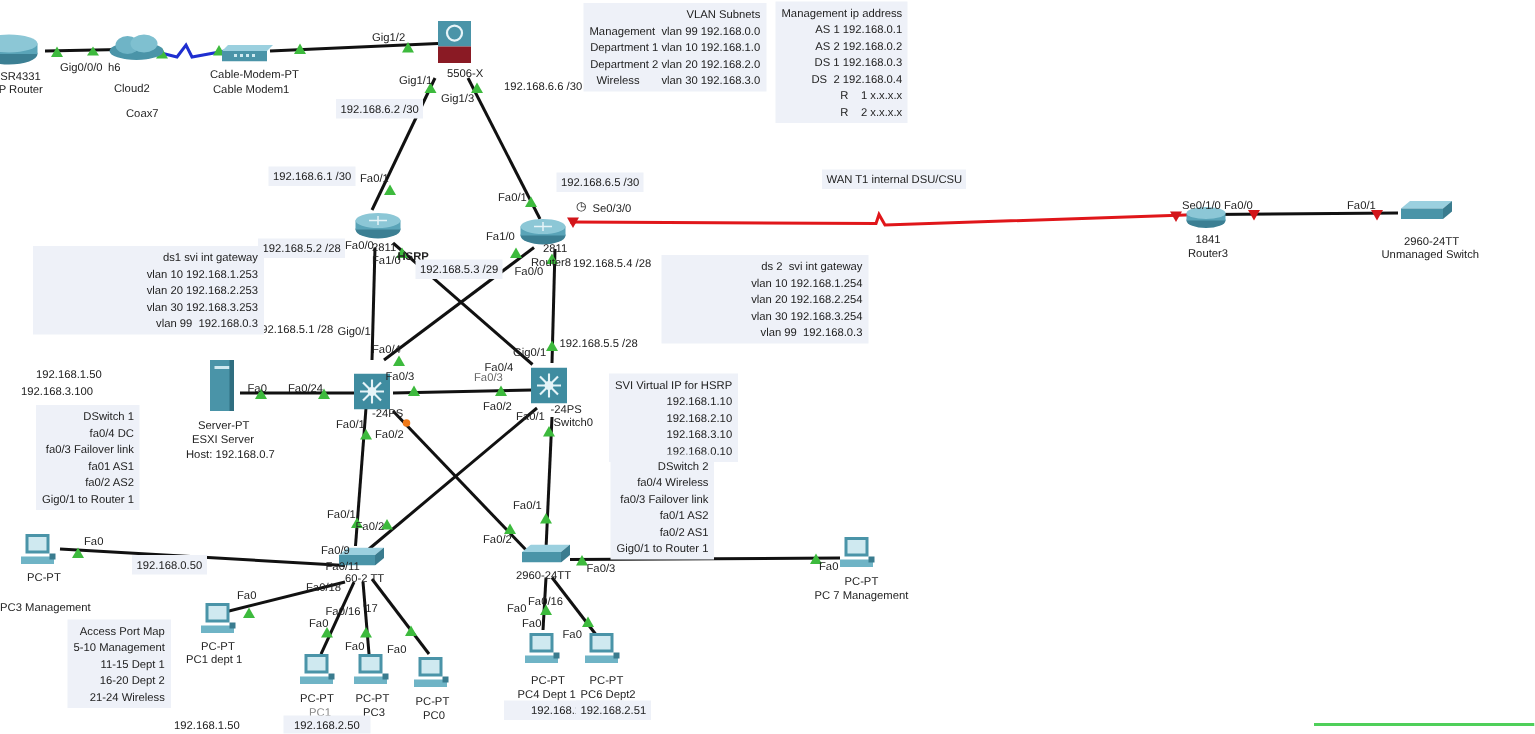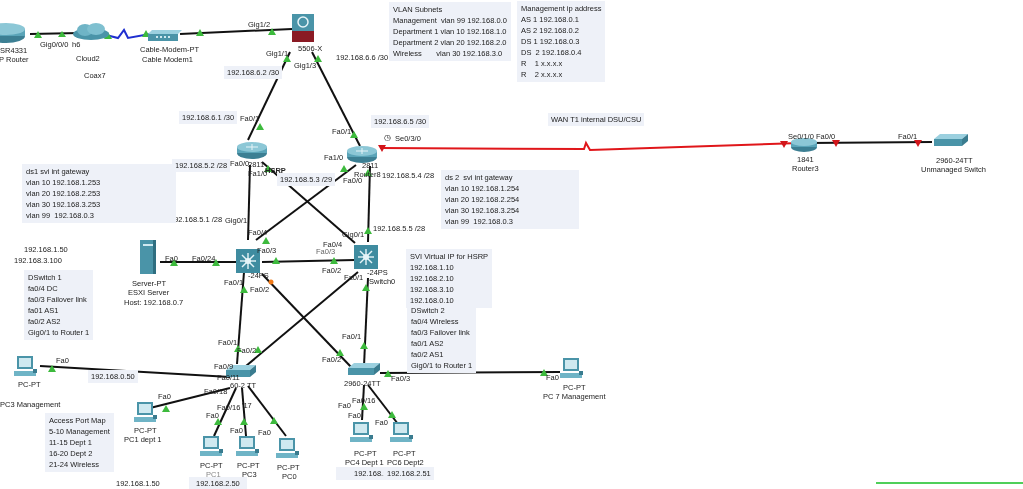--- a/index.html
+++ b/index.html
@@ -1,20 +1,20 @@
 <!DOCTYPE html>
 <html><head>
 <meta charset="utf-8">
 <style>
   html, body { margin:0; padding:0; background:#ffffff; }
   body { width:1023px; height:489px; position:relative; overflow:hidden;
          font-family:"Liberation Sans", sans-serif; font-size:7.5px; color:#1a1a1a; }
   #canvas { position:absolute; left:0; top:0; width:1023px; height:489px; }
   .lbl { position:absolute; white-space:nowrap; line-height:9px; font-size:7.5px; color:#222; }
-  .note { position:absolute; background:#eef1f8; padding:2px 4px; line-height:11px; font-size:7.5px; color:#222; white-space:nowrap; }
+  .note { position:absolute; background:#eef1f8; padding:2px 4px; line-height:11px; font-size:7.5px; color:#222; white-space:nowrap;text-align:right; }
   .note div { white-space:pre; }
   .dev { position:absolute; }
   .devname { position:absolute; text-align:center; white-space:nowrap; font-size:7.5px; line-height:9px; color:#222; }
 </style>
 </head>
 <body>
 
 <svg id="canvas" viewBox="0 0 1023 489">
   <g stroke="#111" stroke-width="2" fill="none">
     <line x1="30" y1="34" x2="80" y2="33"></line>

